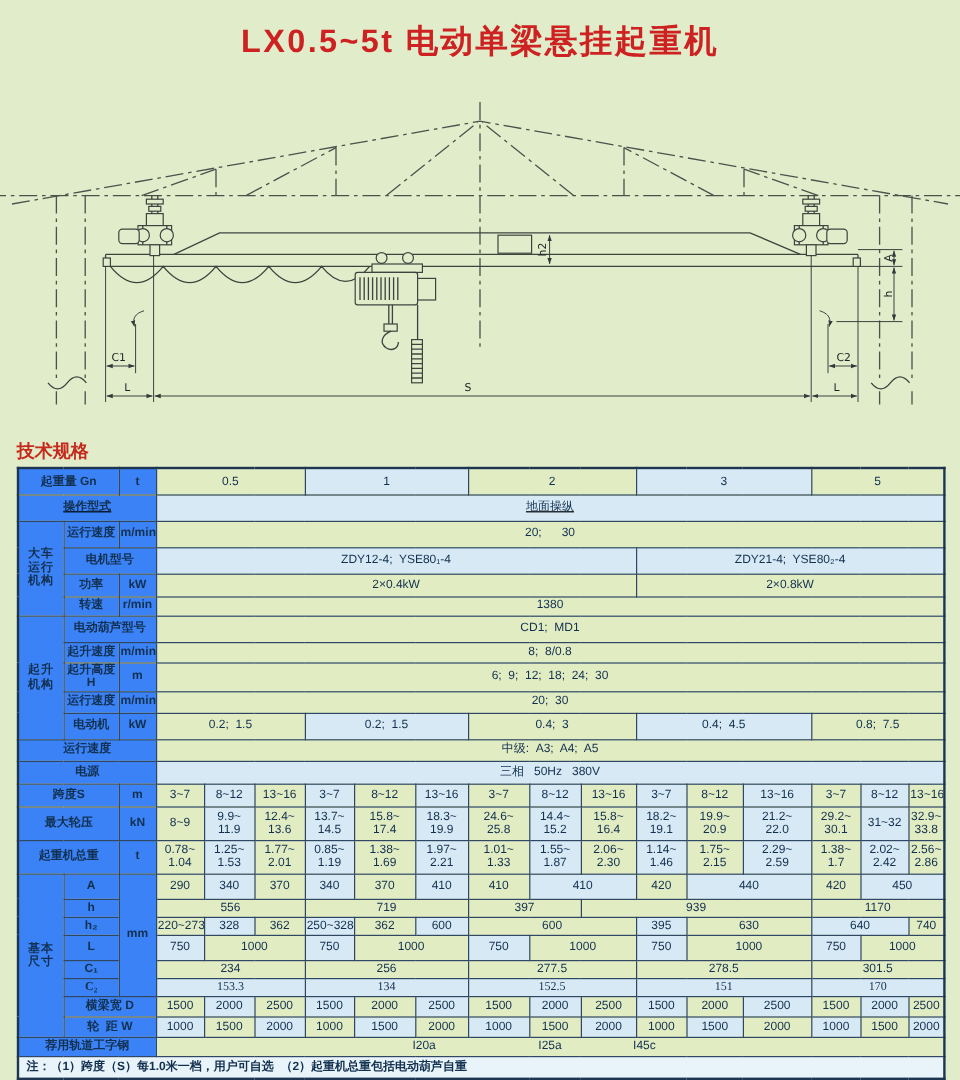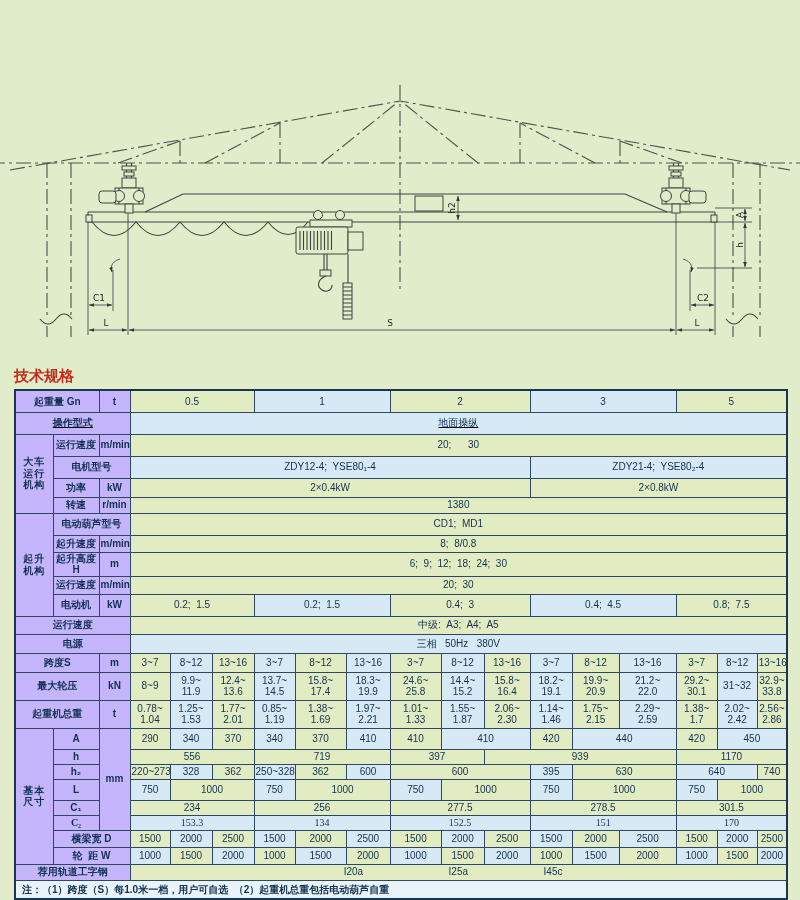--- a/index.html
+++ b/index.html
@@ -6,21 +6,21 @@
   .page{width:800px;height:900px;position:relative;background:#e1edca;overflow:hidden;
         font-family:"Liberation Sans","DejaVu Sans",sans-serif;}
   .title{position:absolute;top:16px;left:0;width:100%;text-align:center;
          font-size:27px;font-weight:bold;color:#ce2121;letter-spacing:2px;margin:0;}
   .diagram{position:absolute;top:65px;left:0;}
   .spec-heading{position:absolute;top:367px;left:14px;font-size:15px;font-weight:bold;color:#c52a1c;}
   table.spec{position:absolute;top:389px;left:14px;width:772px;border-collapse:collapse;
              table-layout:fixed;border:2px solid #1e3552;}
   table.spec td{border:1px solid #2f4763;padding:0 1px;text-align:center;vertical-align:middle;
                 font-size:10px;color:#12304f;white-space:pre-wrap;line-height:1.15;overflow:hidden;}
-  .c-h{background:#c4b5fd;font-weight:bold;font-size:10.5px;}
+  .c-h{background:#3b82f6;font-weight:bold;font-size:10.5px;}
   .c-g{background:#e2ecc3;}
   .c-b{background:#d7e9f5;}
   .c-n{background:#e9f3fa;text-align:left !important;font-weight:bold;padding-left:6px !important;font-size:11px;}
   .unit{font-size:8.5px;}
   .grp{font-size:11px;line-height:1.35;letter-spacing:1px;}
   .xs{font-size:8.5px;}
   .t9{font-size:9px;}
   .rail-cell{position:relative;}
   .rail-cell span{position:absolute;top:50%;transform:translate(-50%,-50%);font-size:10px;color:#12304f;}
   
@@ -28,20 +28,21 @@
   .mc{stroke:#3c443f;stroke-width:1.1;fill:none;}
   .mcf{stroke:#3c443f;stroke-width:1;fill:#e1edca;}
   .dim{stroke:#33393b;stroke-width:0.8;fill:none;}
   .dtxt{fill:#1c2326;font-size:9px;text-anchor:middle;font-family:"DejaVu Sans",sans-serif;}
 </style>
 </head>
 <body>
 
 <div class="page">
 
+  <h1 class="title">LX0.5~5t 电动单梁悬挂起重机</h1>
 
   <svg class="diagram" width="800" height="300" viewBox="0 0 800 300">
     <defs>
       <marker id="ar" viewBox="0 0 10 10" refX="9.5" refY="5" markerWidth="6.5" markerHeight="6.5" orient="auto-start-reverse">
           <path d="M0,1.5 L10,5 L0,8.5 z" fill="#33393b"></path>
         </marker>
     </defs>
 
     <g>
       <path class="dd" d="M-10,98 H810"></path>
@@ -431,21 +432,21 @@
           <td class="c-b">2000</td>
           <td class="c-g">1000</td>
           <td class="c-b">1500</td>
           <td class="c-g">2000</td>
           <td class="c-b">1000</td>
           <td class="c-g">1500</td>
           <td class="c-b">2000</td>
         </tr>
         <tr style="height: 16px;">
           <td colspan="3" class="c-h">荐用轨道工字钢</td>
-          <td colspan="15" class="c-g rail-cell"><span style="left: 34%;">I20a</span><span style="left: 50%;">I25a</span><span style="left: 62%; margin-left: 16px;">I45c</span></td>
+          <td colspan="15" class="c-g rail-cell"><span style="left: 34%;">I20a</span><span style="left: 50%;">I25a</span><span style="left: 62%;">I45c</span></td>
         </tr>
         <tr style="height: 19px;">
           <td colspan="18" class="c-n">注：（1）跨度（S）每1.0米一档，用户可自选  （2）起重机总重包括电动葫芦自重</td>
         </tr>
       </tbody>
   </table>
 
 </div>
 
 </body></html>

